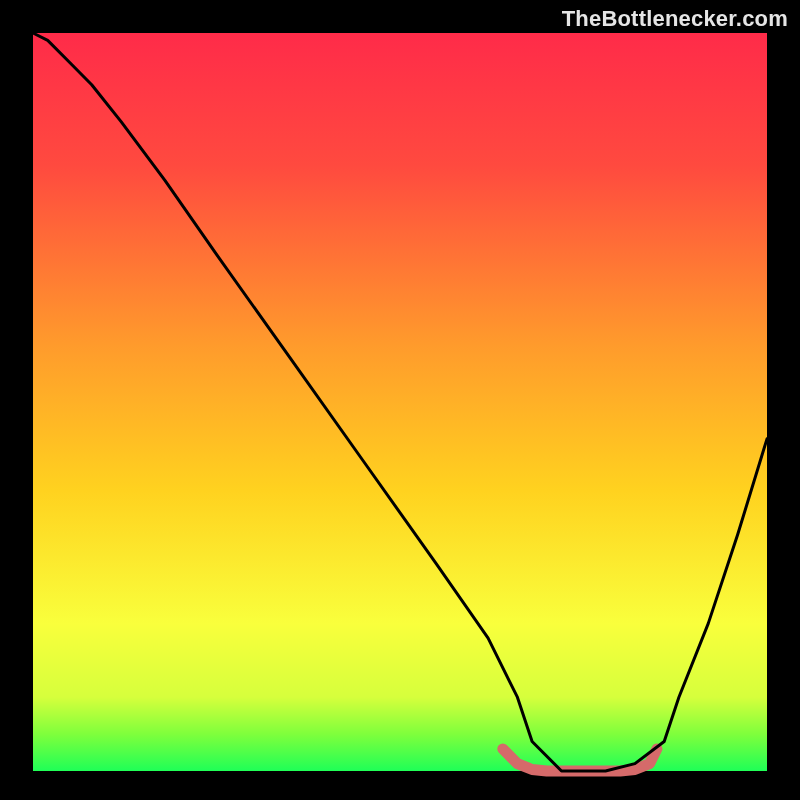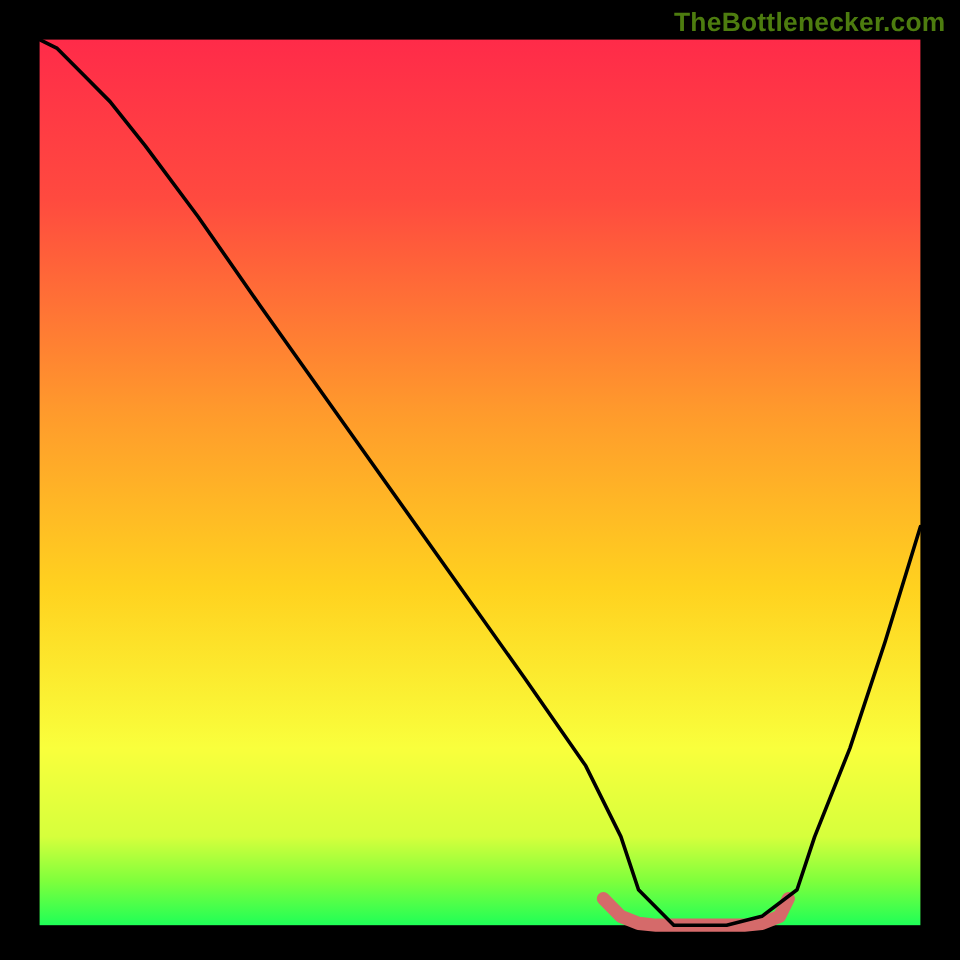--- a/index.html
+++ b/index.html
@@ -15,21 +15,21 @@
     position: absolute;
     top: 0;
     left: 0;
     width: 800px;
     height: 800px;
   }
   .watermark {
     position: absolute;
     top: 6px;
     right: 12px;
-    color: #4d7c0f;
+    color: #e5e5e5;
     font-size: 22px;
     font-weight: 600;
     letter-spacing: 0.2px;
     z-index: 5;
   }
   svg {
     position: absolute;
     top: 0;
     left: 0;
   }

